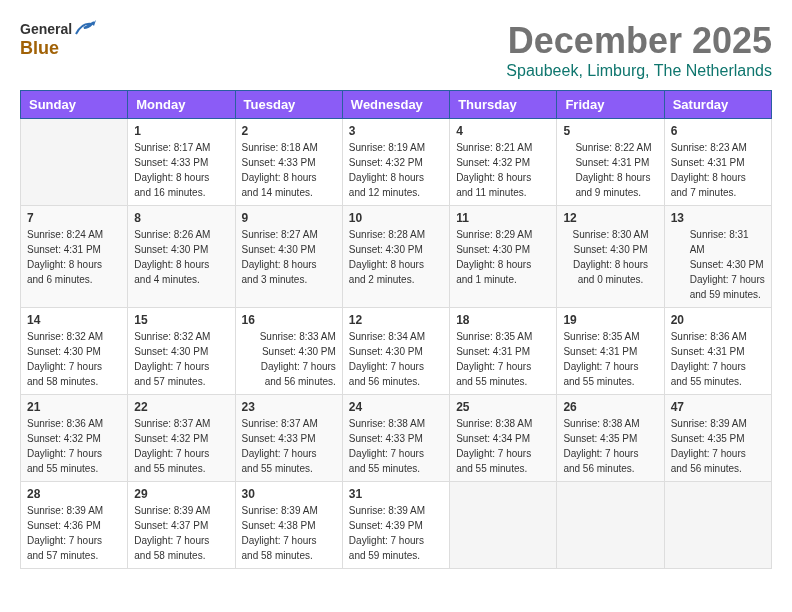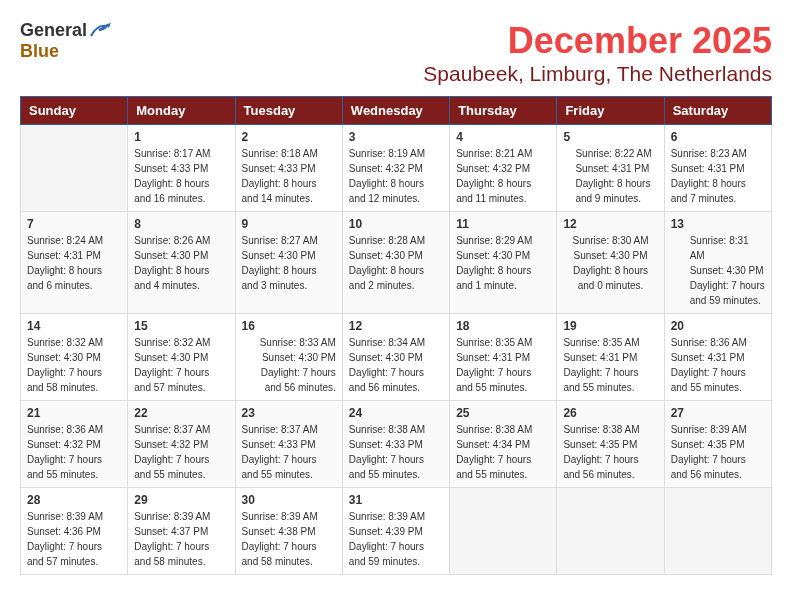--- a/index.html
+++ b/index.html
@@ -15,33 +15,33 @@
       justify-content: space-between;
       align-items: flex-start;
       margin-bottom: 10px;
     }
     .title-section {
       text-align: right;
     }
     .month-title {
       font-size: 36px;
       font-weight: bold;
-      color: #ef4444;
+      color: #737373;
     }
     .location-title {
-      font-size: 21px;
-      color: #7f1d1d;
+      font-size: 16px;
+      color: #0f766e;
     }
     .calendar-table {
       width: 100%;
       border-collapse: collapse;
       border: 1px solid #ccc;
     }
     .calendar-table th {
-      background-color: #7f1d1d;
+      background-color: #8b5cf6;
       color: white;
       text-align: left;
       padding: 6px 8px;
       font-size: 13px;
       border: 1px solid #2a5fa0;
     }
     .calendar-table td {
       vertical-align: top;
       padding: 5px 6px;
       border: 1px solid #ddd;
@@ -77,21 +77,21 @@
       display: flex;
       align-items: center;
     }
   </style>
 </head>
 <body>
 
 <div class="header-section">
   <div class="logo-wrapper">
     <div class="logo-line1">
-      <span style="font-size:18px;font-weight:bold;color:#333;">General</span>
+      <span style="font-size:14px;font-weight:bold;color:#333;">General</span>
       <svg width="22" height="18" viewBox="0 0 22 18" style="margin-left:2px;">
         <path d="M2 14 Q8 2 18 4 Q14 8 10 8 Q14 6 20 2" stroke="#2e6db4" stroke-width="2" fill="none"></path>
         <path d="M18 4 L22 0 L20 6 Z" fill="#2e6db4"></path>
       </svg>
     </div>
     <div>
       <span style="font-size:18px;font-weight:bold;color:#a16207;">Blue</span>
     </div>
   </div>
   <div class="title-section">
@@ -297,21 +297,21 @@
 and 55 minutes.</div>
         </td>
         <td>
           <span class="day-number">26</span>
           <div class="day-info" style="white-space: pre-line;">Sunrise: 8:38 AM
 Sunset: 4:35 PM
 Daylight: 7 hours
 and 56 minutes.</div>
         </td>
         <td>
-          <span class="day-number">27</span>
+          <span class="day-number">47</span>
           <div class="day-info" style="white-space: pre-line;">Sunrise: 8:39 AM
 Sunset: 4:35 PM
 Daylight: 7 hours
 and 56 minutes.</div>
         </td>
       </tr>
       <tr>
         <td>
           <span class="day-number">28</span>
           <div class="day-info" style="white-space: pre-line;">Sunrise: 8:39 AM

